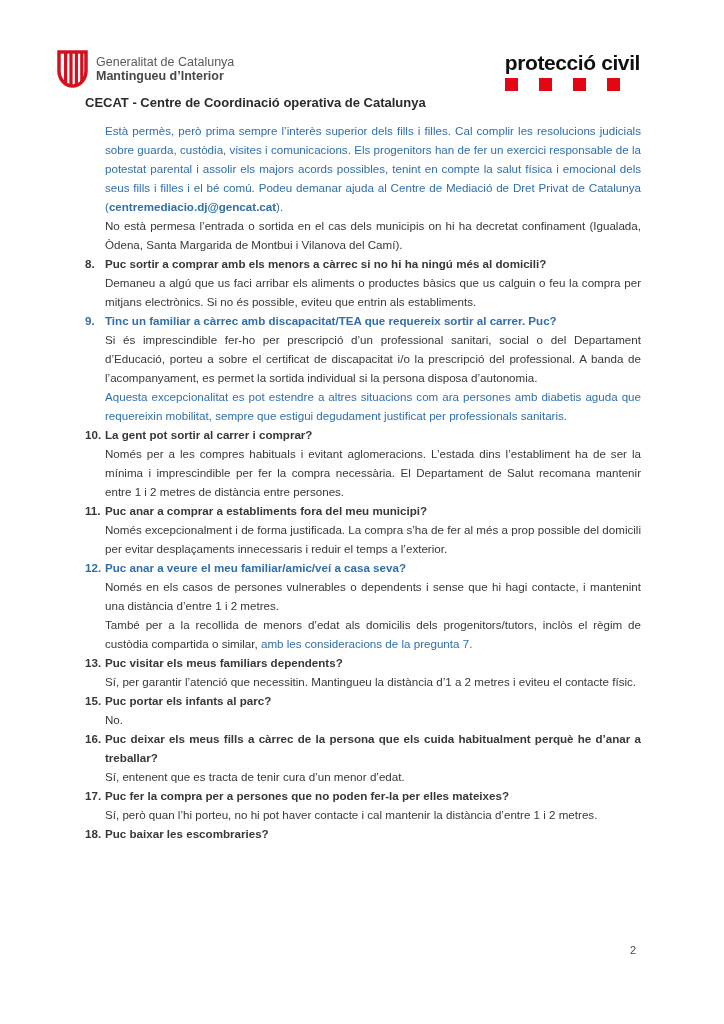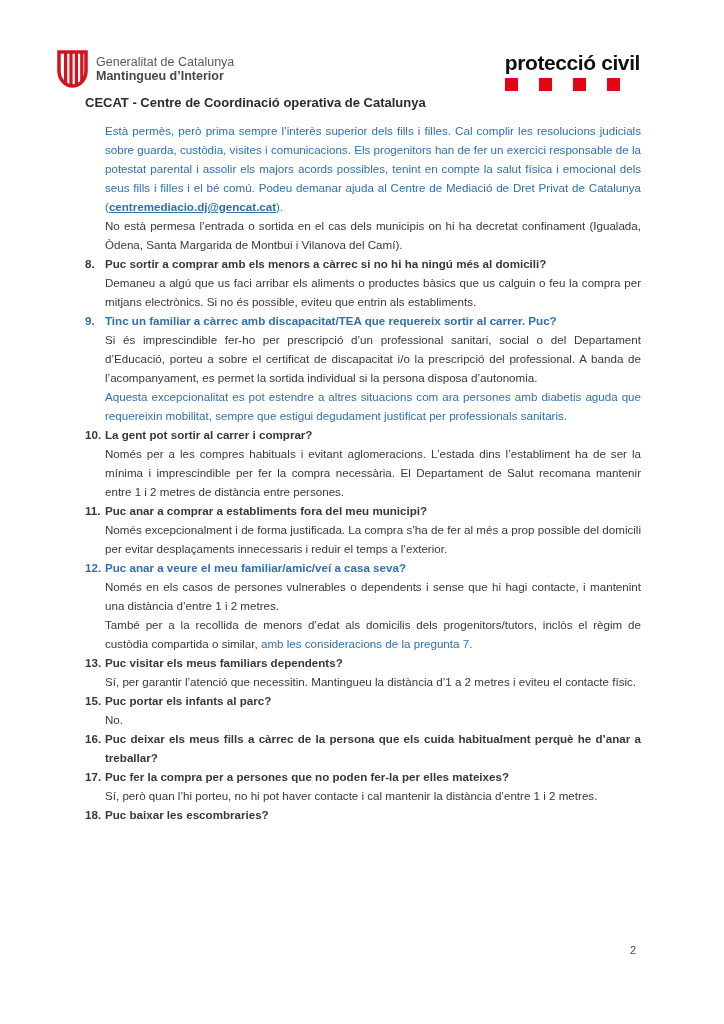--- a/index.html
+++ b/index.html
@@ -37,21 +37,21 @@
   }
   .para { margin-left:20px; }
   .faq-item { display:flex; }
   .faq-num { flex:0 0 20px; font-weight:700; }
   .faq-body { flex:1; }
   .faq-question { font-weight:700; }
   .q-black { color:#383838; }
   .q-blue  { color:#2f6fae; }
   .seg-black { color:#383838; }
   .seg-blue  { color:#2f6fae;margin-top:20px; }
-  .seg-link  { color:#2f6fae; font-weight:700; text-decoration:underline; cursor:pointer; }
+  .seg-link  { color:#2f6fae; font-weight:700; cursor:pointer; }
   
   .page-number {
     position:absolute; top:944px; left:630px;
     font-size:11px; color:#4a4a4a;
   }
 </style>
 </head>
 <body>
 
 <div class="page">
@@ -147,20 +147,21 @@
           <div class="faq-num q-black">15.</div>
           <div class="faq-body">
             <div class="faq-question q-black">Puc portar els infants al parc?</div>
             <div class="faq-answer"><span class="seg-black">No.</span></div>
           </div>
         </div>
         <div class="faq-item">
           <div class="faq-num q-black">16.</div>
           <div class="faq-body">
             <div class="faq-question q-black">Puc deixar els meus fills a càrrec de la persona que els cuida habitualment perquè he d’anar a treballar?</div>
+            <div class="faq-answer"><span class="seg-black">Sí, entenent que es tracta de tenir cura d’un menor d’edat.</span></div>
           </div>
         </div>
         <div class="faq-item">
           <div class="faq-num q-black">17.</div>
           <div class="faq-body">
             <div class="faq-question q-black">Puc fer la compra per a persones que no poden fer-la per elles mateixes?</div>
             <div class="faq-answer"><span class="seg-black">Sí, però quan l’hi porteu, no hi pot haver contacte i cal mantenir la distància d’entre 1 i 2 metres.</span></div>
           </div>
         </div>
         <div class="faq-item">

